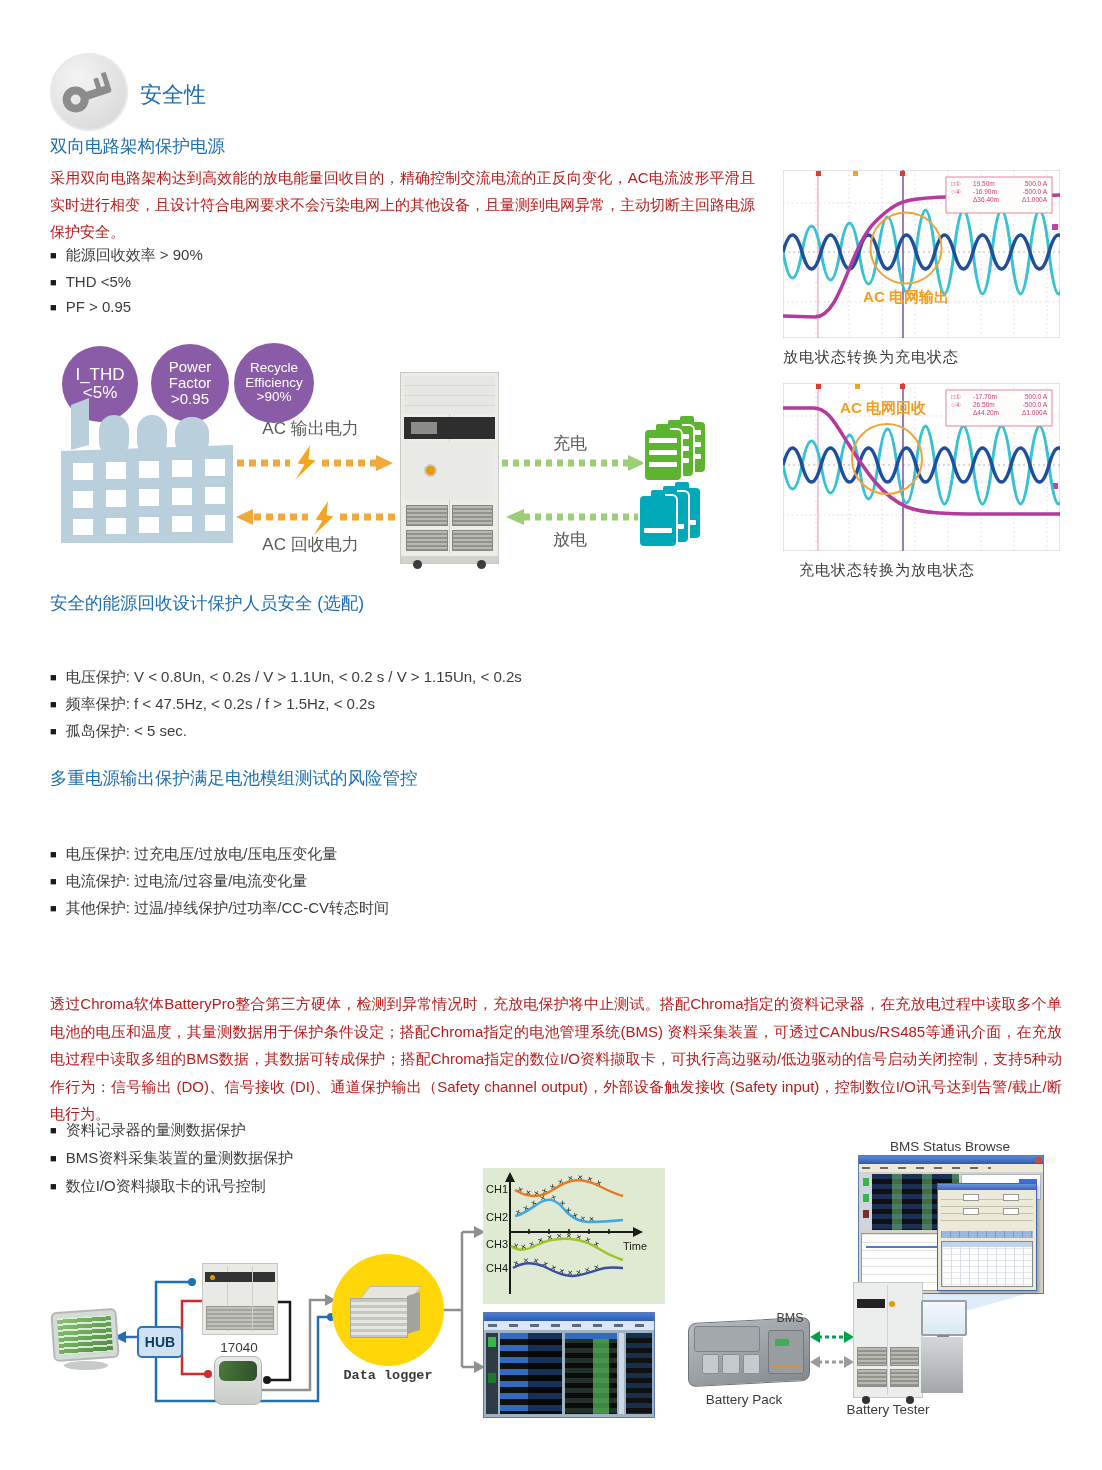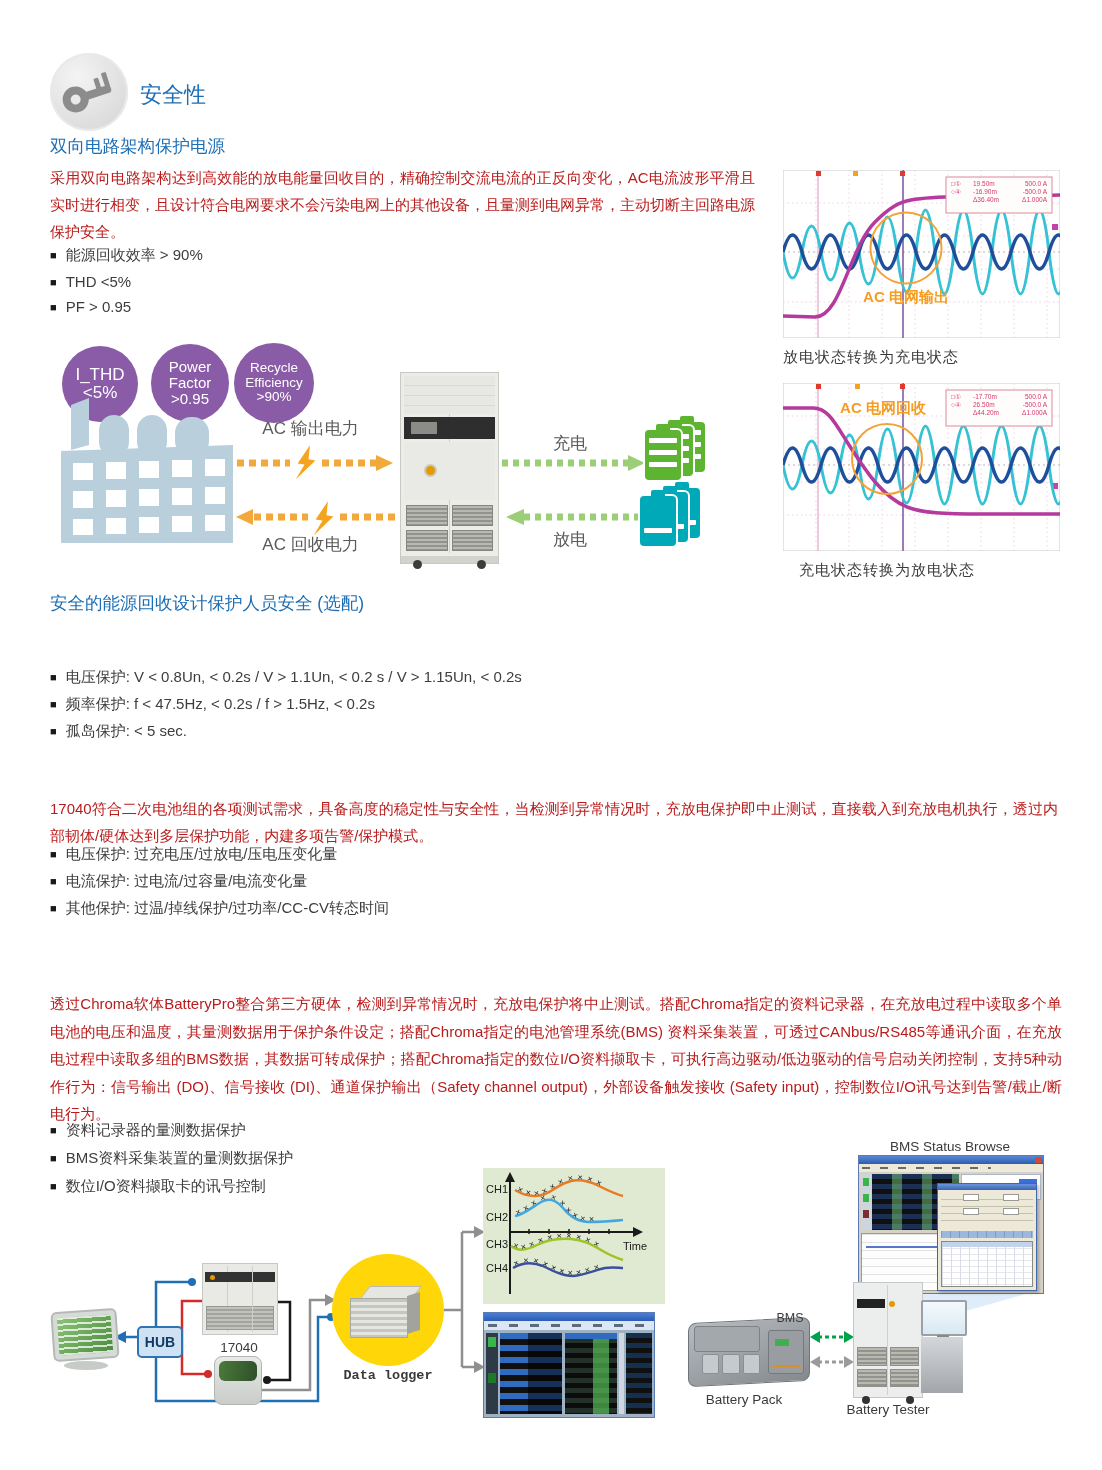--- a/index.html
+++ b/index.html
@@ -392,21 +392,21 @@
     <div class="bullet">
         <span class="sq">■</span>
         <span>频率保护: f &lt; 47.5Hz, &lt; 0.2s / f &gt; 1.5Hz, &lt; 0.2s</span>
       </div>
     <div class="bullet">
         <span class="sq">■</span>
         <span>孤岛保护: &lt; 5 sec.</span>
       </div>
   </div>
 
-  <div class="abs body-text" style="left:50px;top:795px;width:1008px;">17040符合二次电池组的各项测试需求，具备高度的稳定性与安全性，当检测到异常情况时，充放电保护即中止测试，直接载入到充放电机执行，透过内部韧体/硬体达到多层保护功能，内建多项告警/保护模式。</div>
+  <div class="abs h2" style="left:50px;top:766px;">多重电源输出保护满足电池模组测试的风险管控</div>
   <div class="abs bullets" style="left:50px;top:845px;gap:8px;">
     <div class="bullet">
         <span class="sq">■</span>
         <span>电压保护: 过充电压/过放电/压电压变化量</span>
       </div>
     <div class="bullet">
         <span class="sq">■</span>
         <span>电流保护: 过电流/过容量/电流变化量</span>
       </div>
     <div class="bullet">

